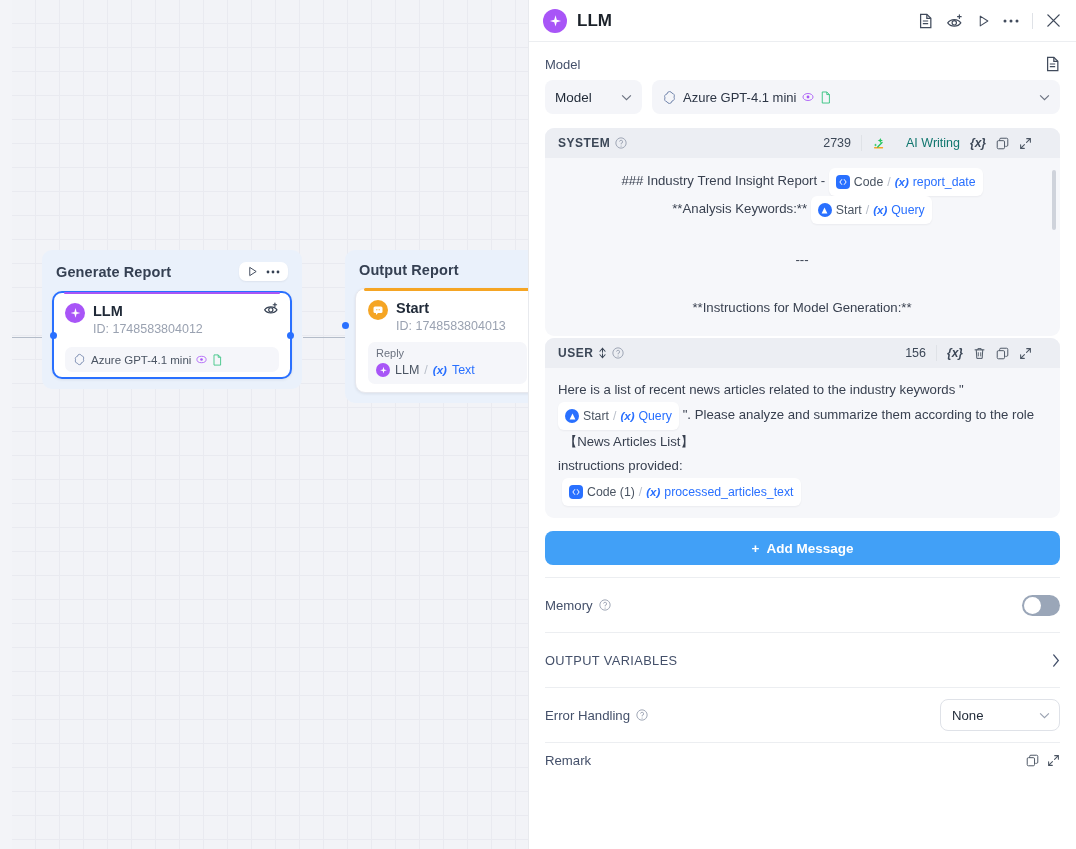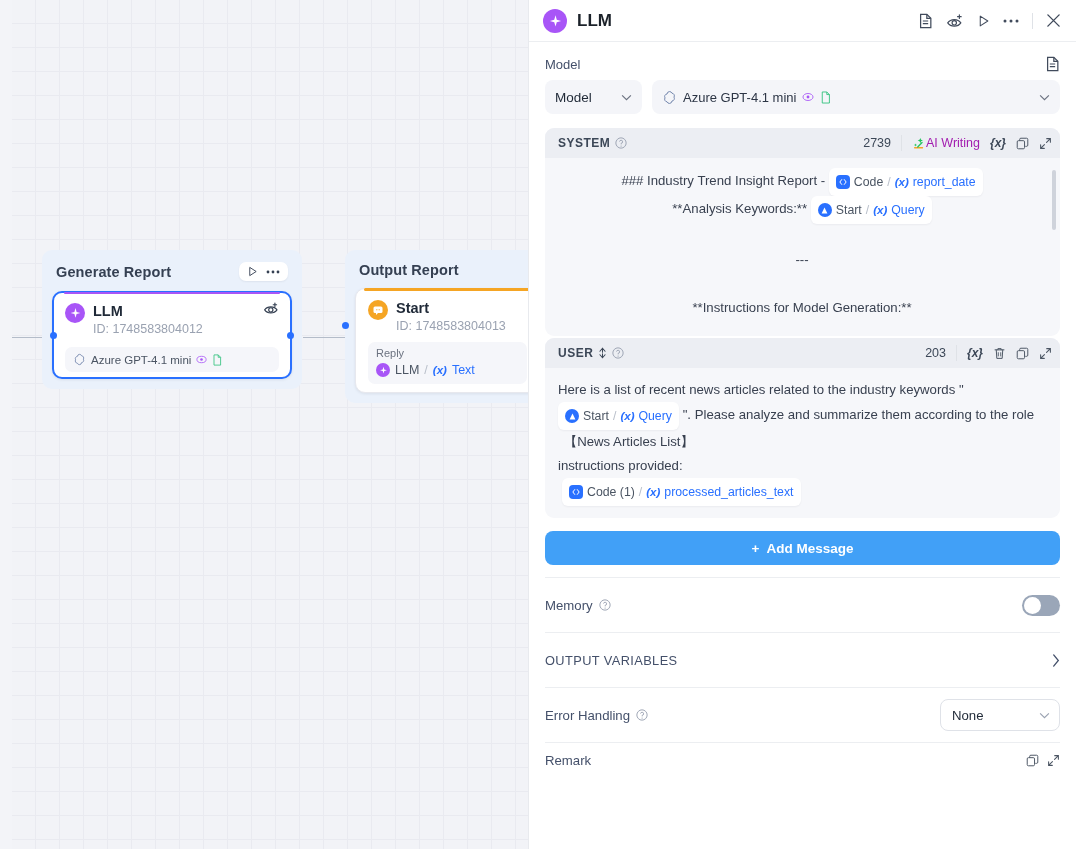--- a/index.html
+++ b/index.html
@@ -117,26 +117,26 @@
   .model-value {
     flex:1; height:34px; background:#f4f5f9; border-radius:8px;
     display:flex; align-items:center; gap:6px; padding:0 10px;
     font-size:13px; color:#2c3545;
   }
   .model-value .grow { flex:1; }
 
   .msg-block { margin-top:14px; border-radius:9px; overflow:hidden; background:#f6f7fa;}
   .msg-head {
     height:30px; background:#eceef3; display:flex; align-items:center;
-    padding:0 8px 0 13px; gap:5px;
+    padding:0 28px 0 13px; gap:5px;
   }
   .msg-role { font-size:12px; font-weight:700; letter-spacing:.5px; color:#3c4757;}
   .msg-head-right{ margin-left:auto; display:flex; align-items:center; gap:10px; color:#4b5563; font-size:12.5px;}
   .tok { color:#3c4757; font-size:12.5px; }
-  .ai-writing { display:flex; align-items:center; gap:0; color:#a21caf; font-size:12.5px;}
+  .ai-writing { display:flex; align-items:center; gap:20px; color:#0f766e; font-size:12.5px;}
   .msg-body { position:relative; padding:10px 14px 12px 13px; font-size:13.2px; line-height:24px; color:#394150;}
   .msg-body.sys { height:178px; overflow:hidden;text-align:center;}
   .msg-scroll { position:absolute; right:4px; top:12px; width:4px; height:60px; background:#cfd3db; border-radius:3px;}
 
   .chip {
     display:inline-flex; align-items:center; gap:4px;
     background:#fff; border-radius:6px; padding:2px 7px;
     font-size:12.3px; color:#4b5563; vertical-align:middle;
     box-shadow:0 1px 2px rgba(16,24,40,.05);
     white-space:nowrap;
@@ -469,21 +469,21 @@
             </svg>
         </span>
         <span class="help">
           <svg width="12" height="12" viewBox="0 0 14 14">
               <circle cx="7" cy="7" r="6" fill="none" stroke="#9aa2b1" stroke-width="1.1"></circle>
               <path d="M5.3 5.3a1.8 1.8 0 1 1 1.9 2.1V8.6" fill="none" stroke="#9aa2b1" stroke-width="1.1"></path>
               <circle cx="7.1" cy="10.6" r="0.7" fill="#9aa2b1"></circle>
             </svg>
         </span>
         <span class="msg-head-right">
-          <span class="tok">203</span>
+          <span class="tok">156</span>
           <span class="vdiv"></span>
           <span class="varx" style="color:#3c4757;font-style:italic;font-weight:700;font-size:12px;">{x}</span>
           <span class="ic">
             <svg width="13" height="13" viewBox="0 0 16 16">
                 <path d="M2.5 3.5h11M6 3.5V2h4v1.5M4 3.5l.7 10.5h6.6L12 3.5" fill="none" stroke="#4b5563" stroke-width="1.2" stroke-linecap="round"></path>
                 <path d="M6.5 6.5v5M9.5 6.5v5" stroke="#4b5563" stroke-width="1.1"></path>
               </svg>
           </span>
           <span class="ic">
             <svg width="13" height="13" viewBox="0 0 16 16">

